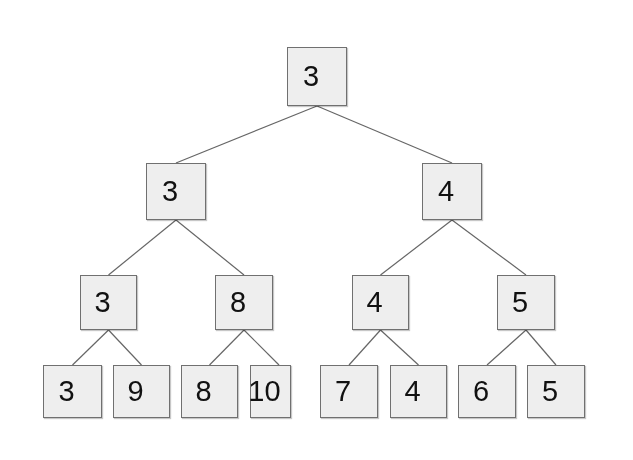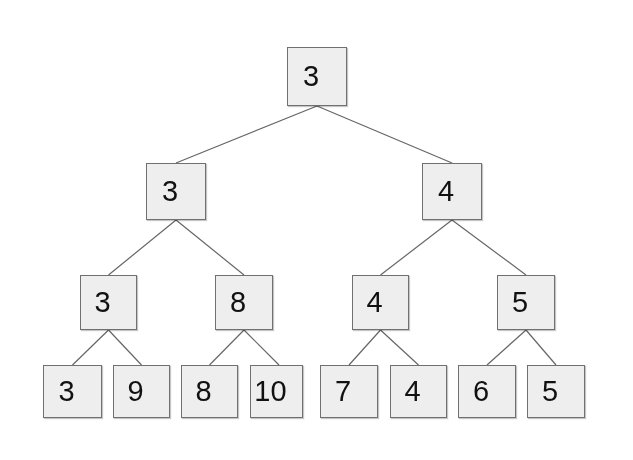--- a/index.html
+++ b/index.html
@@ -79,21 +79,21 @@
       </div>
       <div class="node" style="left: 43px; top: 365px; width: 59px; height: 53px; background: rgb(238, 238, 238); border: 1.4px solid rgb(112, 112, 112);">
         <span class="node-label" style="color: rgb(17, 17, 17);">3</span>
       </div>
       <div class="node" style="left: 113px; top: 365px; width: 57px; height: 53px; background: rgb(238, 238, 238); border: 1.4px solid rgb(112, 112, 112);">
         <span class="node-label" style="color: rgb(17, 17, 17);">9</span>
       </div>
       <div class="node" style="left: 181px; top: 365px; width: 57px; height: 53px; background: rgb(238, 238, 238); border: 1.4px solid rgb(112, 112, 112);">
         <span class="node-label" style="color: rgb(17, 17, 17);">8</span>
       </div>
-      <div class="node" style="left: 250px; top: 365px; width: 53px; height: 53px; background: rgb(238, 238, 238); border: 1.4px solid rgb(112, 112, 112);">
+      <div class="node" style="left: 250px; top: 365px; width: 41px; height: 53px; background: rgb(238, 238, 238); border: 1.4px solid rgb(112, 112, 112);">
         <span class="node-label" style="color: rgb(17, 17, 17);">10</span>
       </div>
       <div class="node" style="left: 320px; top: 365px; width: 58px; height: 53px; background: rgb(238, 238, 238); border: 1.4px solid rgb(112, 112, 112);">
         <span class="node-label" style="color: rgb(17, 17, 17);">7</span>
       </div>
       <div class="node" style="left: 390px; top: 365px; width: 57px; height: 53px; background: rgb(238, 238, 238); border: 1.4px solid rgb(112, 112, 112);">
         <span class="node-label" style="color: rgb(17, 17, 17);">4</span>
       </div>
       <div class="node" style="left: 458px; top: 365px; width: 58px; height: 53px; background: rgb(238, 238, 238); border: 1.4px solid rgb(112, 112, 112);">
         <span class="node-label" style="color: rgb(17, 17, 17);">6</span>

